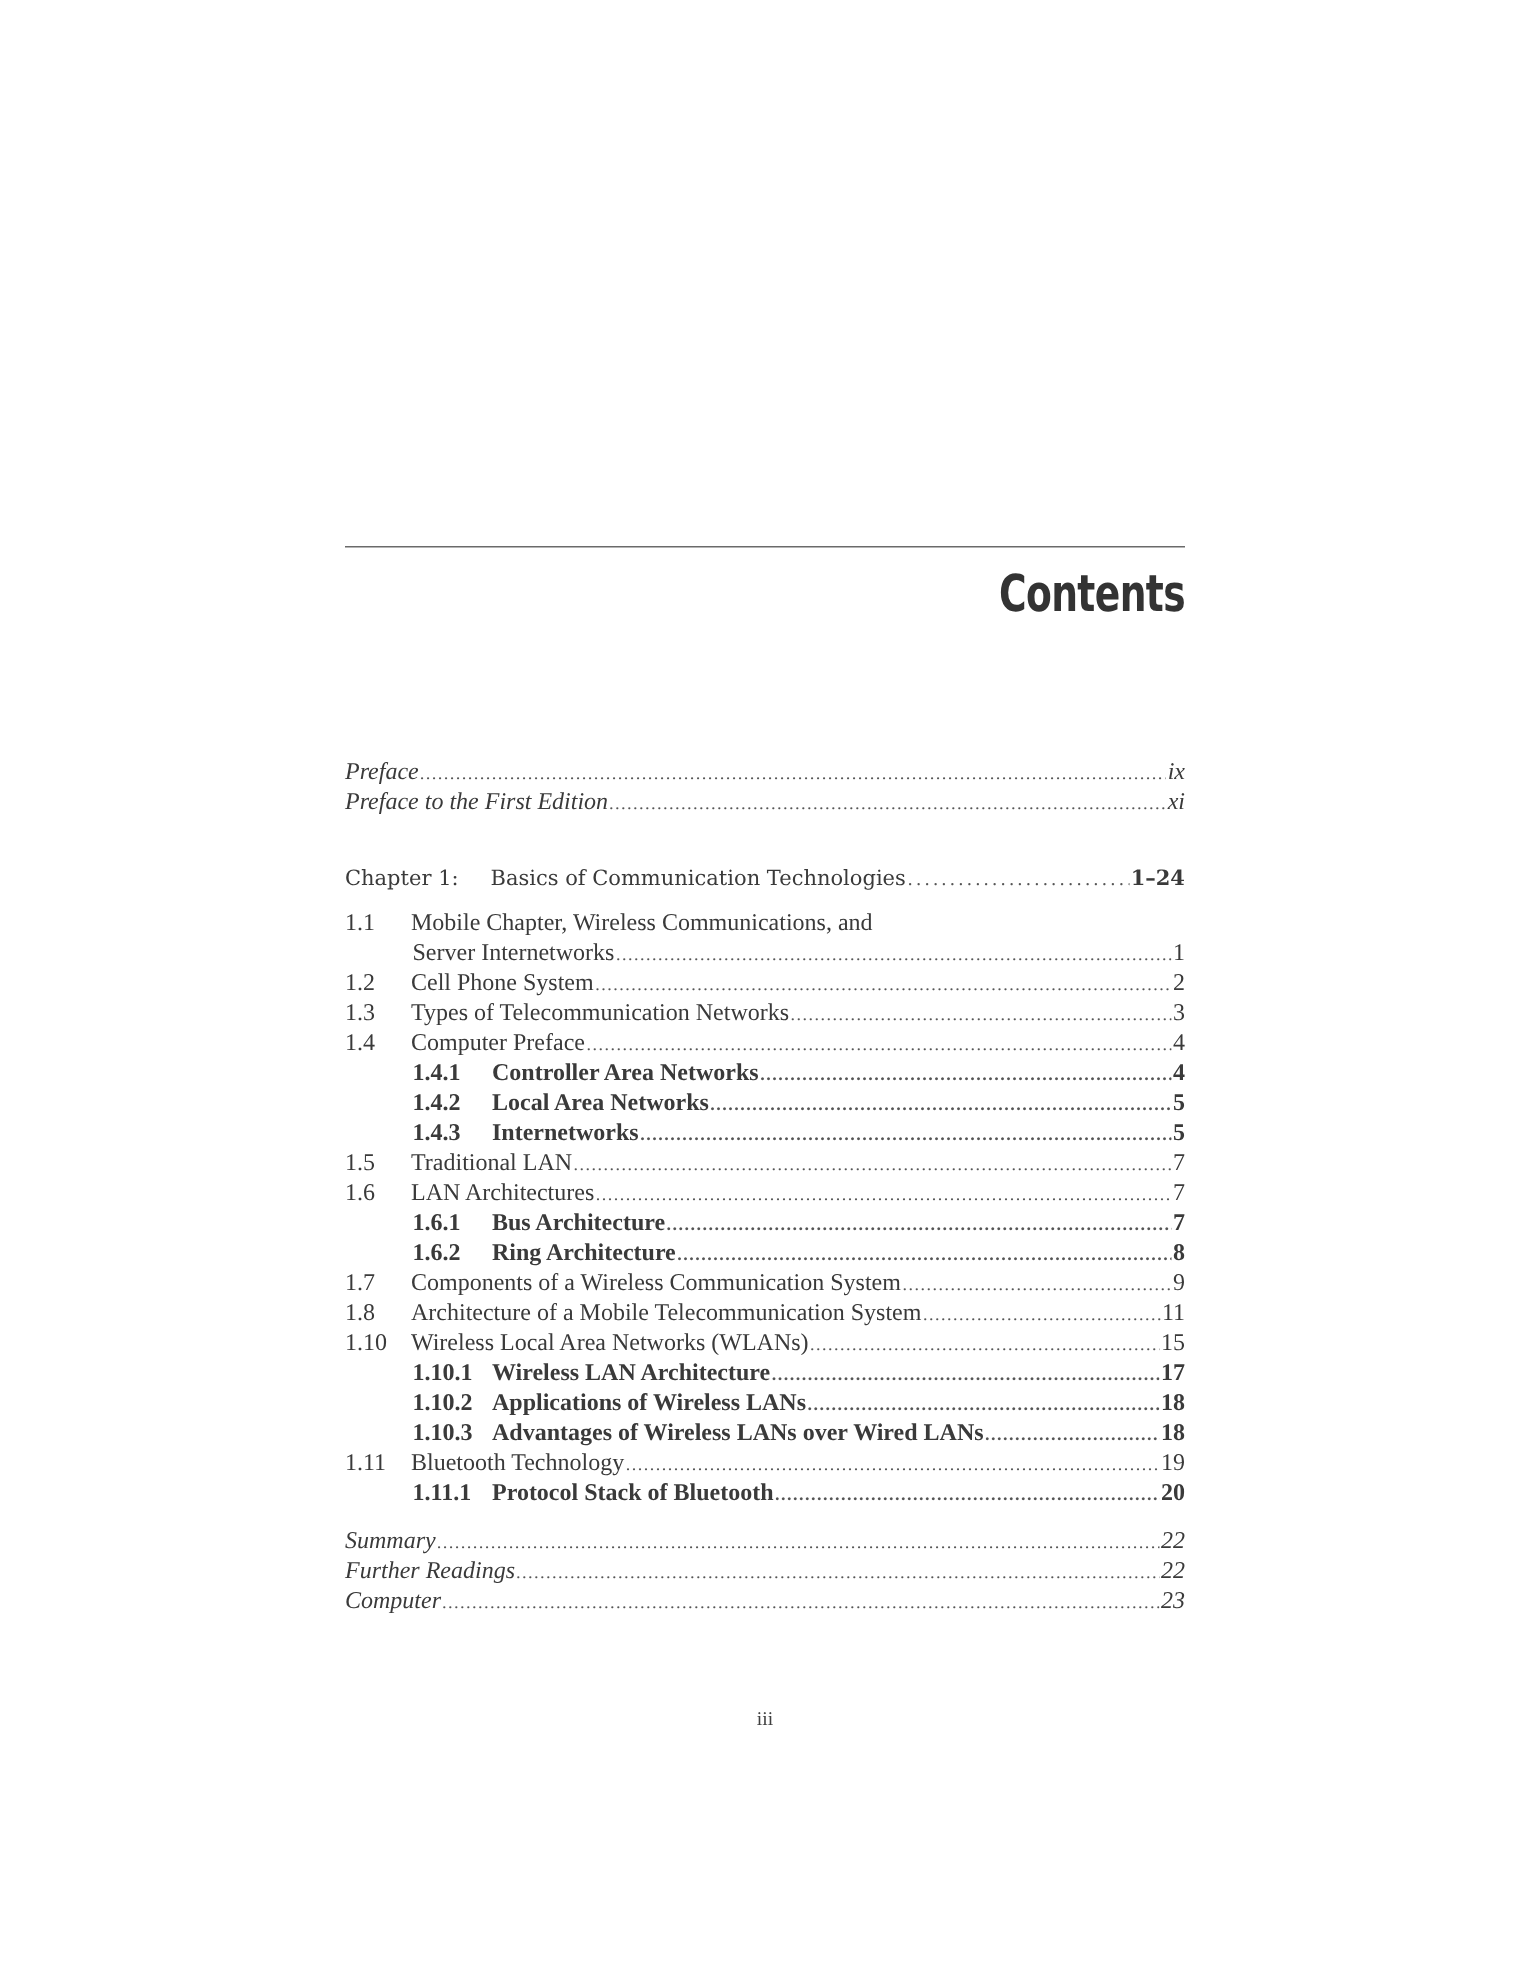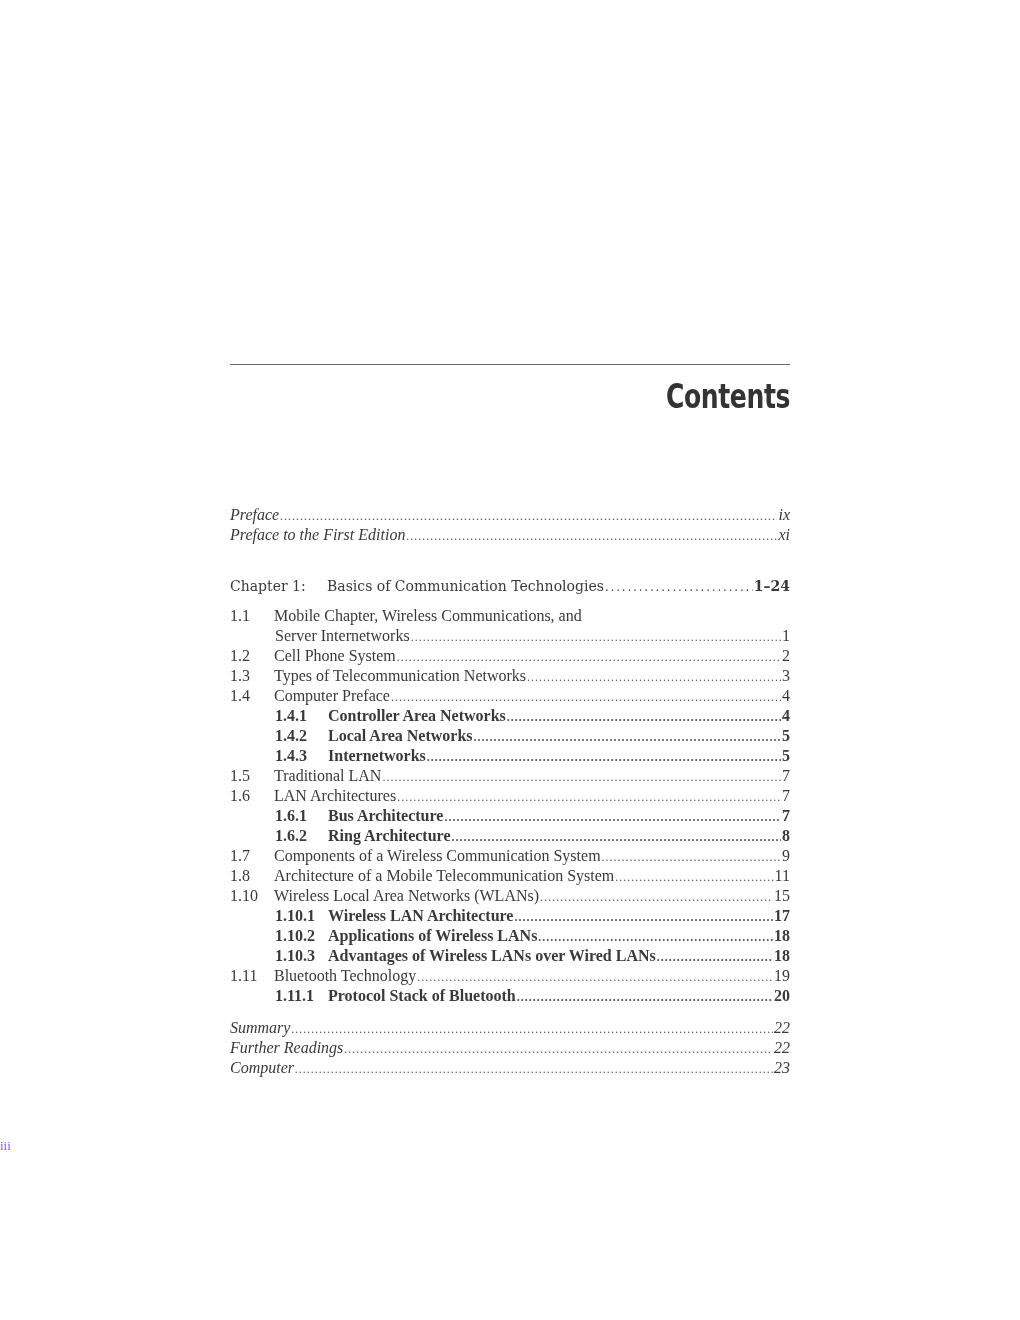--- a/index.html
+++ b/index.html
@@ -21,22 +21,22 @@
     .cont { padding-left: 45px; }
     .text { flex: 0 0 auto; }
     .dots { flex: 1 1 auto; overflow: hidden; margin: 0 1px; color: #555; letter-spacing: 1px; font-size: 12px; }
     .dots::before { content: ". . . . . . . . . . . . . . . . . . . . . . . . . . . . . . . . . . . . . . . . . . . . . . . . . . . . . . . . . . . . . . . . . . . . . . . . . . . . . . . . . . . . . . . . . . . . . . . . . . . . . . . . . . . . . . . . . . . . . . . . . . . . . . . . . . . . . . . . . . . . . . . . . . . . . . ."; letter-spacing: -1px; }
     .page { flex: 0 0 auto; text-align: right; }
     .ital { font-style: italic; }
     .chapter { font-family: "DejaVu Serif", serif; font-size: 14px; margin-top: 31px; margin-bottom: 10px; justify-content: flex-end; }
     .chapter .page { font-weight: bold; }
     .chapter .cnum { width: 97px; flex: 0 0 auto; }
     .gap-top { margin-top: 12px; }
-    .folio { position: absolute; left: 0; width: 1020px; top: 1138px; 
-             font-family: "Liberation Serif", serif; font-size: 13px; color: #8b5cf6; }
+    .folio { position: absolute; left: 0; width: 1020px; top: 1138px; text-align: center;
+             font-family: "Liberation Serif", serif; font-size: 13px; color: #404040; }
   </style>
 </head>
 <body>
 
 <div class="rule"></div>
 <div class="title">Contents</div>
 
 <div class="toc">
   <div class="row ital">
     <span class="text">Preface</span>

